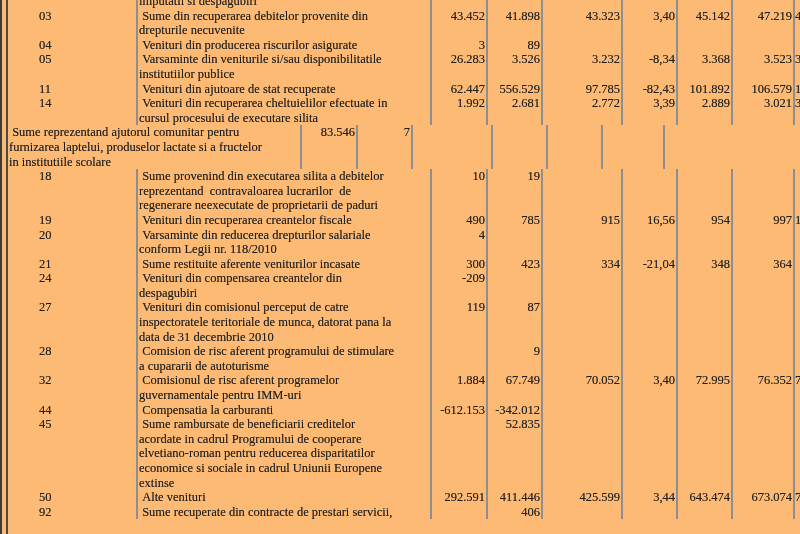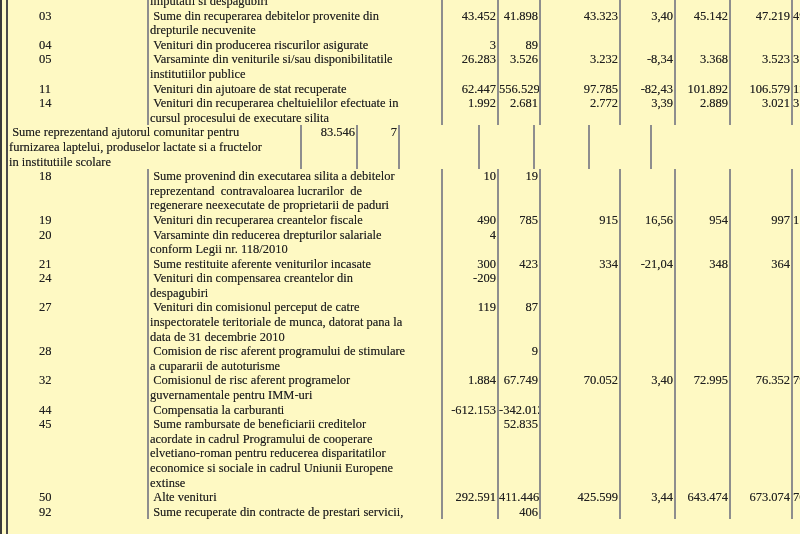--- a/index.html
+++ b/index.html
@@ -1,20 +1,20 @@
 <!DOCTYPE html>
 <html><head>
 <meta charset="utf-8">
 <style>
   html, body { margin: 0; padding: 0; background: #ffffff; }
   #page {
     position: relative;
     width: 800px;
     height: 534px;
-    background: #fef9c3;
+    background: #fdba74;
     overflow: hidden;
     font-family: "Liberation Serif", "DejaVu Serif", serif;
     font-size: 12.5px;
     line-height: 14.6px;
     color: #1f1f1f;
     text-shadow: 0 0 0.6px rgba(40,40,40,0.55);
   }
   
   .vline { position: absolute; top: 0; bottom: 0; width: 2px; }
   #outer-border-line { left: 0; background: #3a3a3a; }
@@ -25,25 +25,25 @@
     left: 8px;
     top: 0;
     margin-top: -6px;
   }
   .row { display: flex; align-items: stretch; }
   .cell {
     box-sizing: border-box;
     border-right: 2px solid #8e8e8e;
     overflow: hidden;
   }
-  .code-cell  { width: 141px; padding-left: 31px; }
+  .code-cell  { width: 130px; padding-left: 31px; }
   .desc-cell  { width: 294px; padding-left: 1px; white-space: pre-wrap; }
   .val-cell   { text-align: right; padding-right: 1px; }
   .val-c1 { width: 56px; }
-  .val-c2 { width: 42px; text-align: right; }
+  .val-c2 { width: 55px; text-align: right; }
   .val-c3 { width: 52px; margin-left: 28px; }
   .val-c4 { width: 55px; }
   .val-c5 { width: 55px; }
   .val-c6 { width: 62px; }
   .val-c7 { width: 30px; border-right: none; padding-right: 3px; }
 </style>
 </head>
 <body>
 
 <div id="page">

